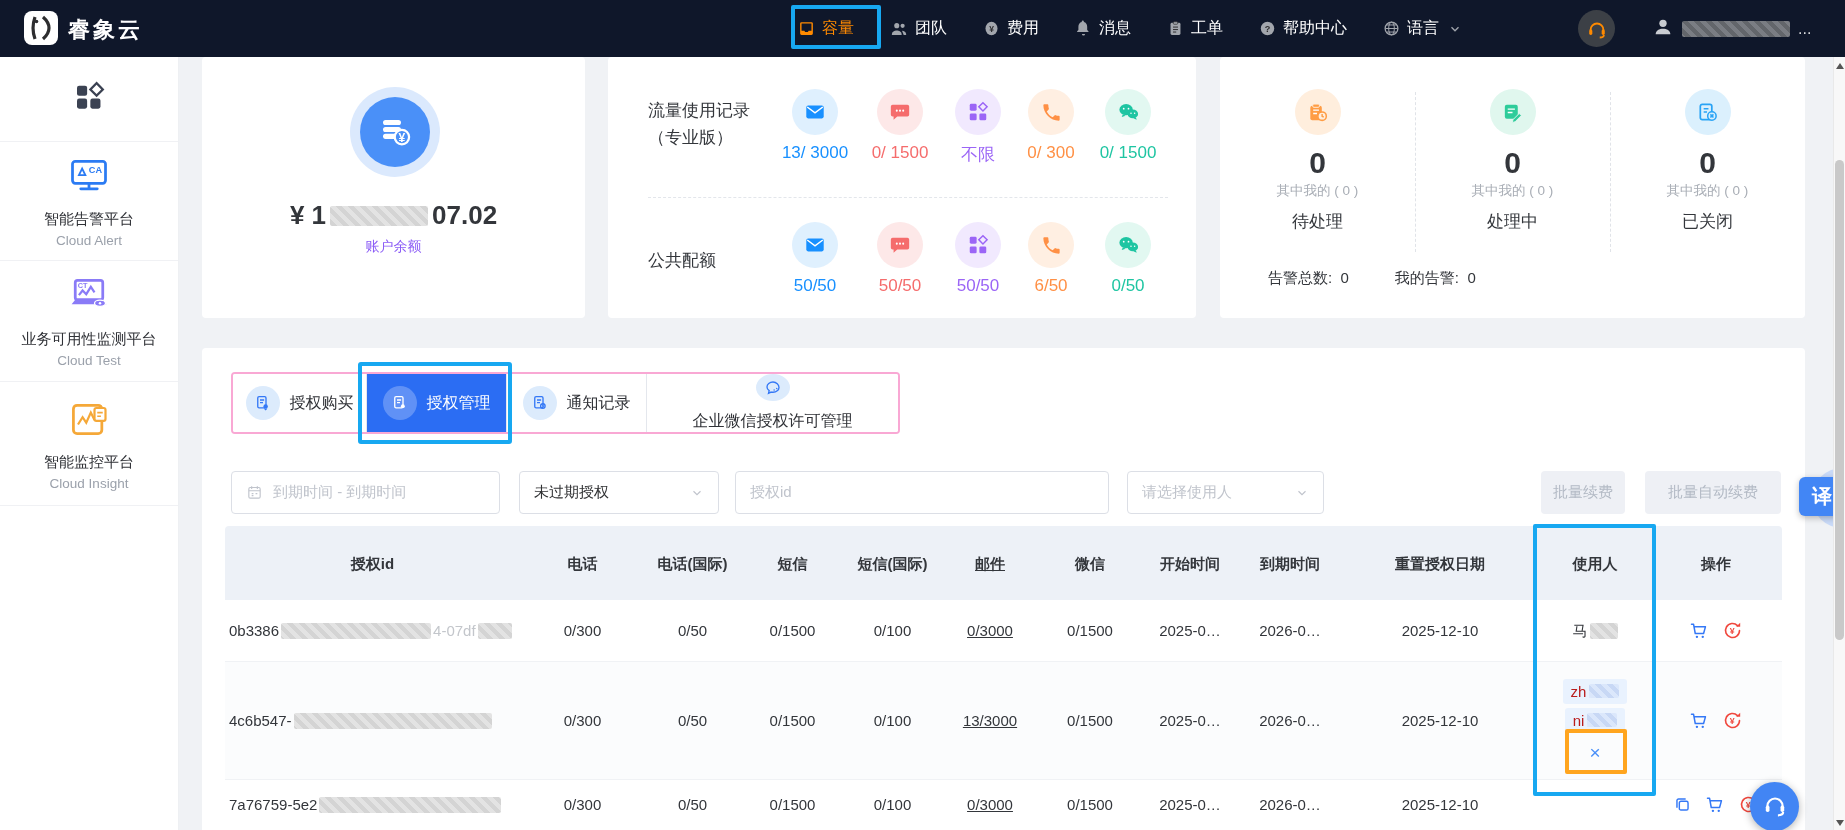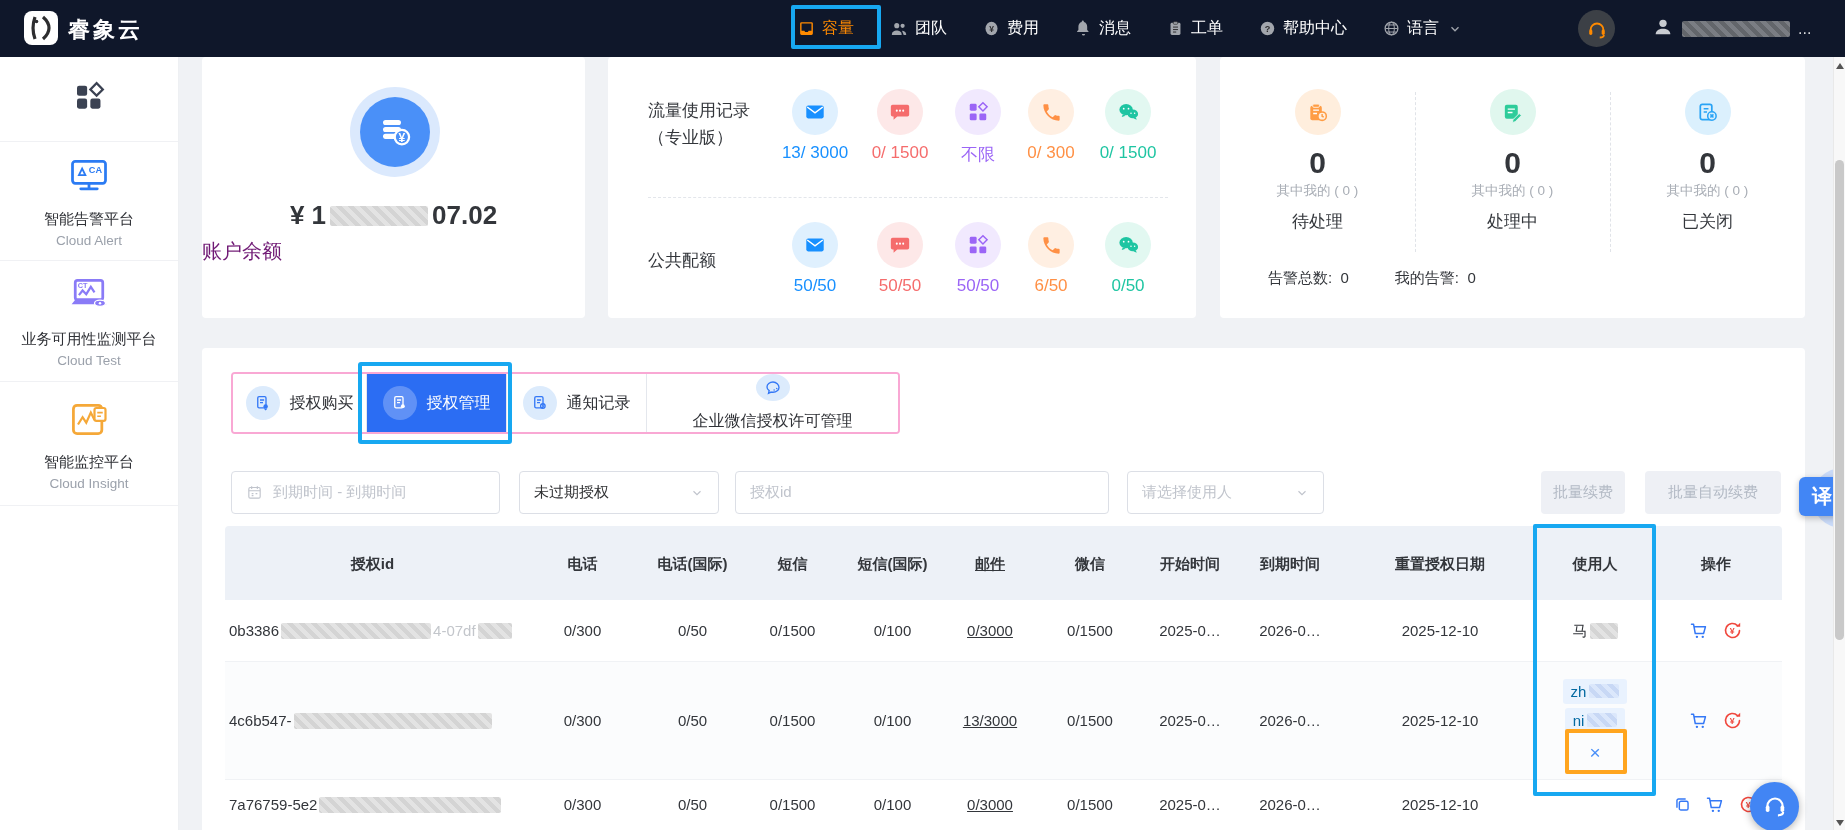--- a/index.html
+++ b/index.html
@@ -32,21 +32,21 @@
   .side-app { display:flex; flex-direction:column; align-items:center; justify-content:center; border-bottom:1px solid #f0f1f4; cursor:pointer; text-align:center; }
   .side-app .t { font-size:15px; color:#2f3136; margin-top:8px; white-space:nowrap; }
   .side-app .s { font-size:13.5px; color:#9ba1ab; margin-top:4px; }
   .sa1 { height:119px;text-align:right; } .sa2 { height:121px; } .sa3 { height:124px; }
   
   .card { position:absolute; background:#fff; border-radius:4px; }
   .card-balance { left:202px; top:57px; width:383px; height:261px; }
   .bal-ring { position:absolute; left:148px; top:30px; width:90px; height:90px; border-radius:50%; background:#dbe9fd; display:flex; align-items:center; justify-content:center; }
   .bal-circle { width:70px; height:70px; border-radius:50%; background:#4a90f8; display:flex; align-items:center; justify-content:center; }
   .bal-amount { position:absolute; left:0; top:143px; width:100%; text-align:center; font-size:26px; font-weight:bold; color:#33363b; display:flex; align-items:center; justify-content:center; gap:4px; }
-  .bal-label { position:absolute; left:0; top:181px; width:100%; text-align:left; font-size:20px; color:#701a75; }
+  .bal-label { position:absolute; left:0; top:181px; width:100%; text-align:center; font-size:14px; color:#8b5cf6; }
   .card-usage { left:608px; top:57px; width:588px; height:261px; }
   .uc-label { position:absolute; left:40px; font-size:17px; color:#33363b; line-height:27px; }
   .uc-col { position:absolute; width:84px; text-align:center; }
   .uc-icon { width:46px; height:46px; border-radius:50%; margin:0 auto; display:flex; align-items:center; justify-content:center; }
   .uc-val { margin-top:8px; font-size:17px; white-space:nowrap; }
   .uc-divider { position:absolute; left:40px; right:28px; top:140px; border-top:1px dashed #e3e6eb; }
   .bg-email{background:#dff0fe;} .bg-sms{background:#fde8e8;} .bg-app{background:#f1e9fe;} .bg-phone{background:#ffefe2;} .bg-wechat{background:#e2f8f1;}
   .c-email{color:#1890ff;} .c-sms{color:#f56c6c;} .c-app{color:#9b65f6;} .c-phone{color:#ff9045;} .c-wechat{color:#1ec5a2;}
   .ux1{left:165px;} .ux2{left:250px;} .ux3{left:328px;} .ux4{left:401px;} .ux5{left:478px;}
   .card-alert { left:1220px; top:57px; width:585px; height:261px; }
@@ -80,21 +80,21 @@
   .cell { display:flex; align-items:center; justify-content:center; text-align:center; font-size:15px; color:#33363b; padding:0 4px; line-height:21px; }
   .cw0{width:295px; justify-content:flex-start; text-align:left;}
   .cw1{width:125px;} .cw2{width:95px;} .cw3{width:105px;} .cw4{width:95px;} .cw5{width:100px;text-decoration:underline;}
   .cw6{width:100px;} .cw7{width:100px;} .cw8{width:100px;} .cw9{width:200px;} .cw10{width:110px;} .cw11{width:132px;}
   .tbody-row { background:#fff; border-bottom:1px solid #f0f2f5; }
   .tbody-row.alt { background:#fbfcfd; }
   .r1{height:62px;} .r2{height:118px;} .r3{height:90px;}
   .id-cell { gap:2px; white-space:nowrap; overflow:hidden; }
   .faint { color:#c3c6cb; }
   .user-stack { display:flex; flex-direction:column; align-items:center; gap:4px; }
-  .user-tag { display:flex; align-items:center; gap:3px; background:#e9f2fe; border-radius:3px; padding:2px 8px; color:#0369a1; font-size:15px; cursor:pointer; }
+  .user-tag { display:flex; align-items:center; gap:3px; background:#e9f2fe; border-radius:3px; padding:2px 8px; color:#b91c1c; font-size:15px; cursor:pointer; }
   .tag-close { color:#4a90f8; font-size:19px; line-height:20px; margin-top:6px; cursor:pointer; }
   .actions { display:flex; align-items:center; justify-content:center; gap:13px; }
   .act { display:flex; cursor:pointer; }
   .hl-usercol { position:absolute; left:1533px; top:524px; width:123px; height:272px; border:4px solid #17a8f1; border-radius:2px; z-index:30; pointer-events:none; }
   .hl-close { position:absolute; left:1565px; top:729px; width:62px; height:45px; border:4px solid #ffa51f; border-radius:2px; z-index:31; pointer-events:none; }
   
   .trans-halo { position:absolute; left:1812px; top:468px; width:60px; height:60px; border-radius:50%; background:rgba(170,198,250,.55); z-index:24; }
   .trans-btn { position:absolute; left:1799px; top:477px; width:46px; height:39px; background:#4286f5; border-radius:6px; color:#fff; font-size:20px; font-weight:bold; display:flex; align-items:center; justify-content:center; z-index:25; box-shadow:0 2px 6px rgba(0,0,0,.25); cursor:pointer; }
   .chat-fab { position:absolute; left:1750px; top:782px; width:49px; height:49px; border-radius:50%; background:#4285f4; display:flex; align-items:center; justify-content:center; z-index:25; box-shadow:0 2px 8px rgba(0,0,0,.3); cursor:pointer; }
   .scrollbar { position:absolute; right:0; top:57px; bottom:0; width:12px; background:#f8f8f8; border-left:1px solid #e9e9e9; z-index:26; }

